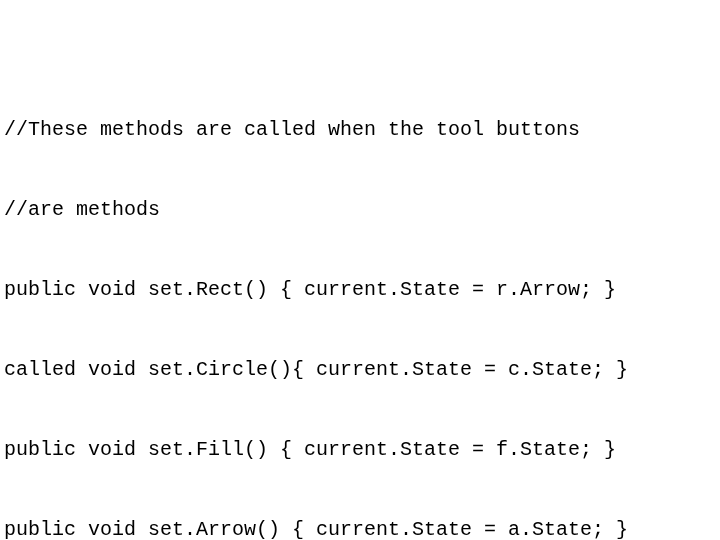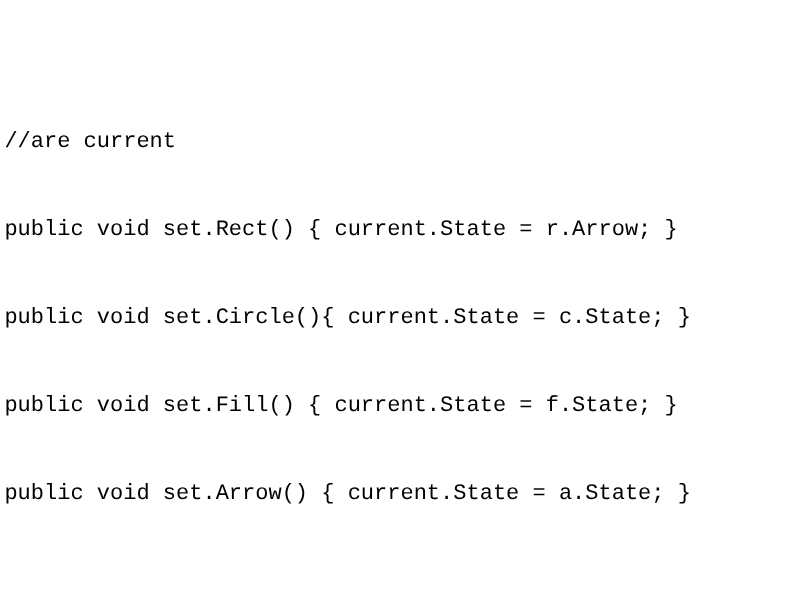--- a/index.html
+++ b/index.html
@@ -20,18 +20,19 @@
     padding-left: 4px;
   }
   .code-line {
     display: block;
   }
 </style>
 </head>
 <body>
 
 <div class="code-block">
-<span class="code-line">//are current</span>
+<span class="code-line">//These methods are called when the tool buttons</span>
+<span class="code-line">//are methods</span>
 <span class="code-line">public void set.Rect() { current.State = r.Arrow; }</span>
-<span class="code-line">public void set.Circle(){ current.State = c.State; }</span>
+<span class="code-line">called void set.Circle(){ current.State = c.State; }</span>
 <span class="code-line">public void set.Fill() { current.State = f.State; }</span>
 <span class="code-line">public void set.Arrow() { current.State = a.State; }</span>
 </div>
 
 </body></html>

